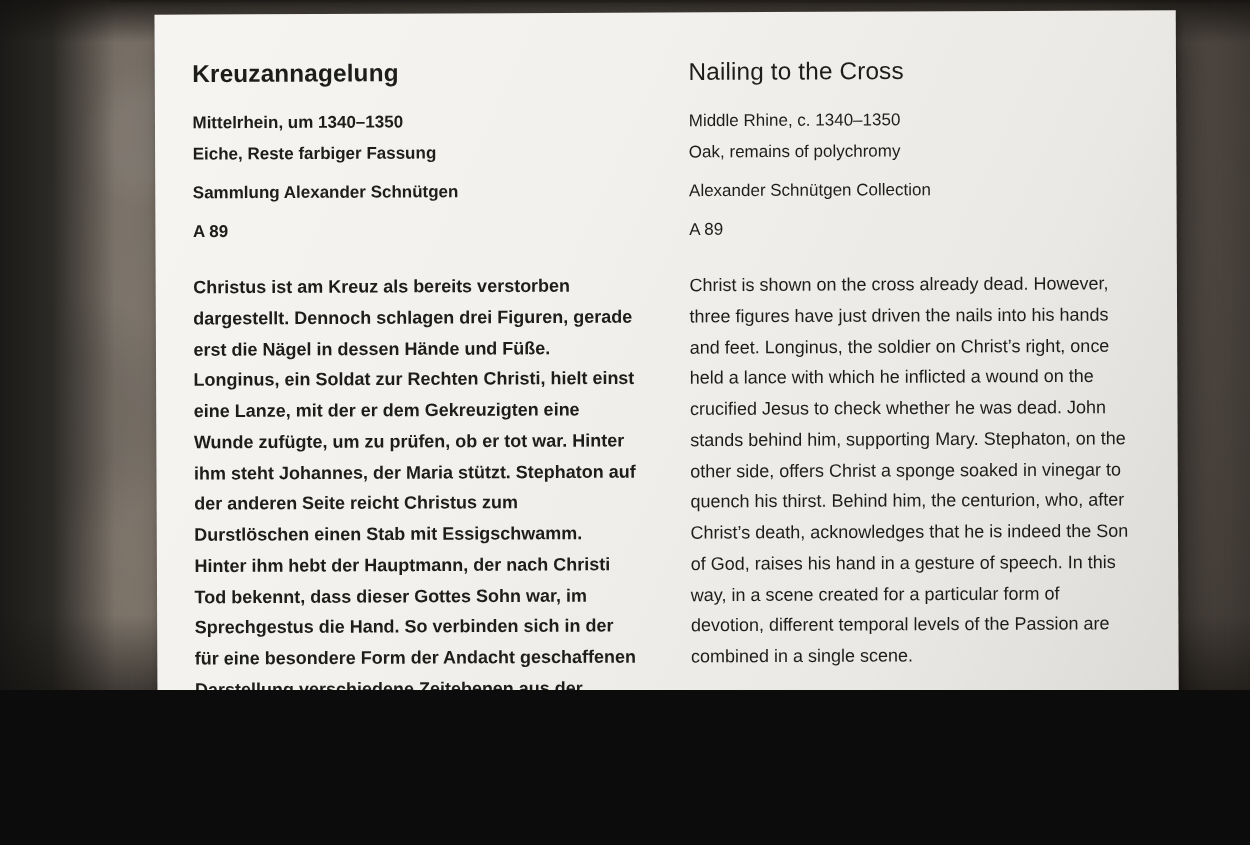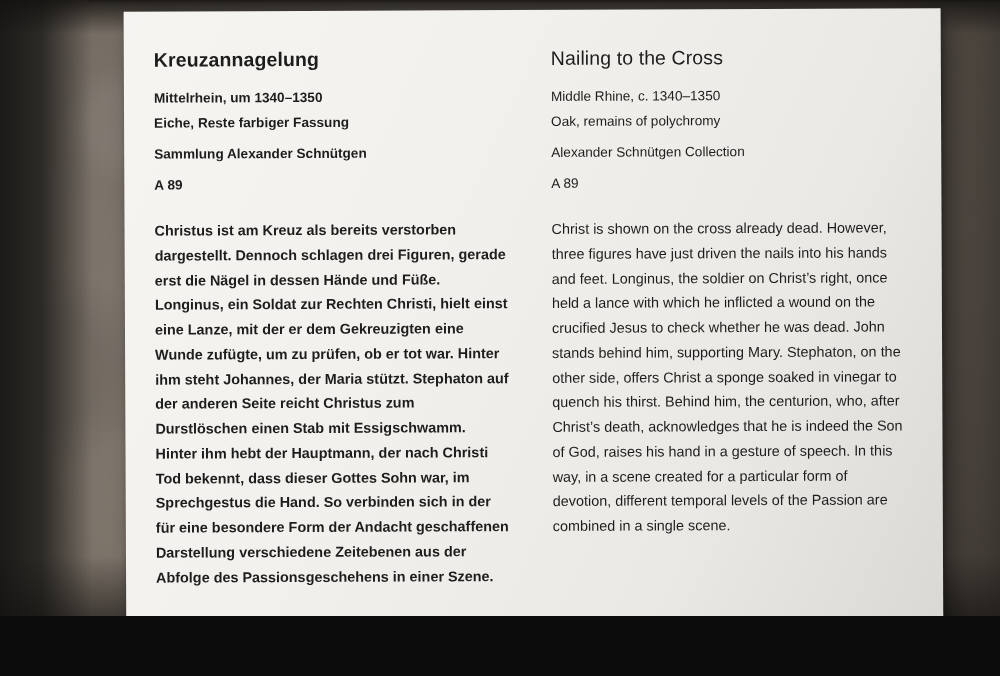--- a/index.html
+++ b/index.html
@@ -10,21 +10,21 @@
   body {
     width: 1000px;
     height: 676px;
     overflow: hidden;
     font-family: "Liberation Sans", sans-serif;
   }
 
   #scene {
     position: relative;
     width: 1000px;
-    height: 616px;
+    height: 552px;
     overflow: hidden;
     
     background:
       radial-gradient(ellipse 140% 120% at 50% 45%, rgba(255,255,255,0.07) 0%, rgba(0,0,0,0.00) 45%, rgba(0,0,0,0.35) 100%),
       linear-gradient(100deg, #6e665e 0%, #7d746a 18%, #8a8076 38%, #85796d 60%, #6f665c 85%, #5d554d 100%);
   }
 
   
   .stone-tex {
     position: absolute;

